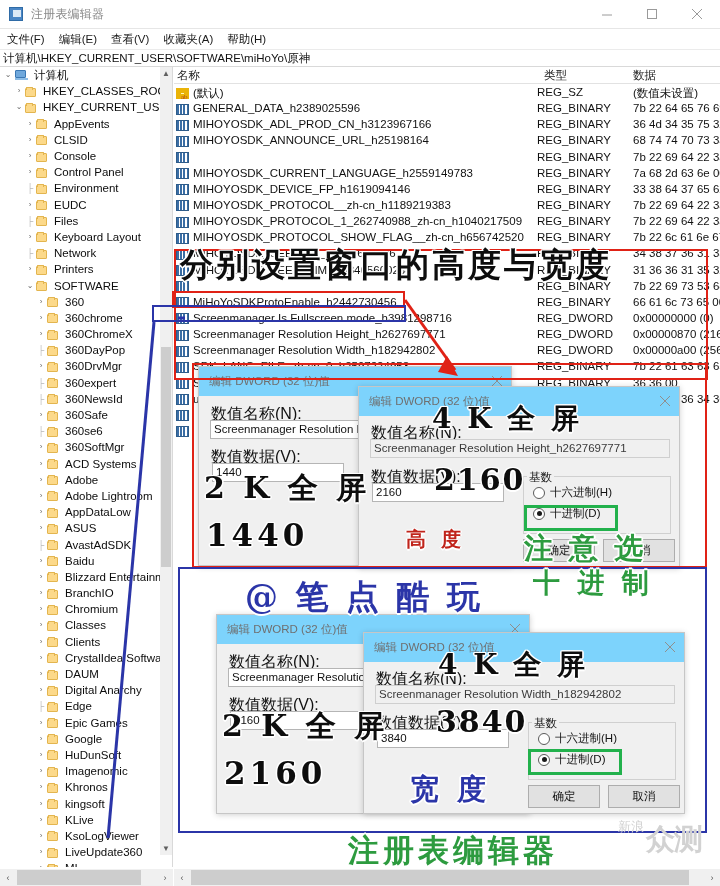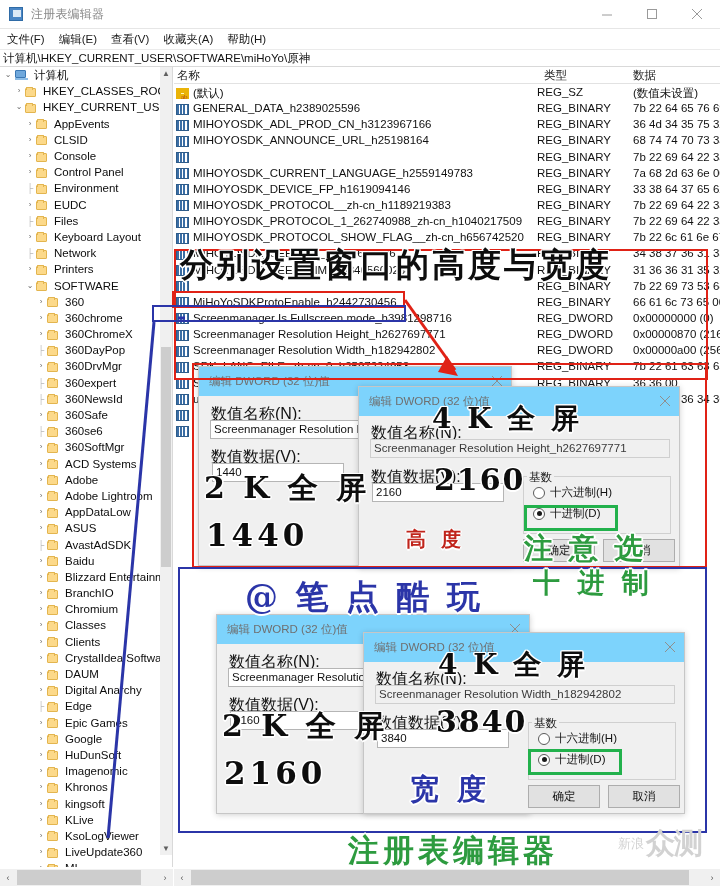--- a/index.html
+++ b/index.html
@@ -205,21 +205,21 @@
     text-shadow: 1.8px 0 0 #fff, -1.8px 0 0 #fff, 0 1.8px 0 #fff, 0 -1.8px 0 #fff,
                  1.3px 1.3px 0 #fff, -1.3px -1.3px 0 #fff, 1.3px -1.3px 0 #fff, -1.3px 1.3px 0 #fff; }
   .boxann { position: absolute; pointer-events: none; }
   .boxann.red { border: 2.5px solid #e02216; }
   .boxann.blue { border: 2.5px solid #2b35a8; }
   .boxann.green { border: 3px solid #22b14c; }
   .svg-over { position: absolute; left: 0; top: 0; width: 720px; height: 886px; pointer-events: none; }
 
   .watermark {
     position: absolute; right: 6px; bottom: 18px; width: 96px; height: 48px;
-    display: flex; align-items: center; color: #d2d2d2;
+    display: flex; color: #d2d2d2;
     font-family: "DejaVu Serif", "Liberation Serif", serif;
   }
   .wm-small { font-size: 13px; line-height: 14px; margin-right: 2px; }
   .wm-big { font-size: 29px; font-weight: bold; letter-spacing: -1px; }
 </style>
 </head>
 <body>
 
 <div id="root">
 

